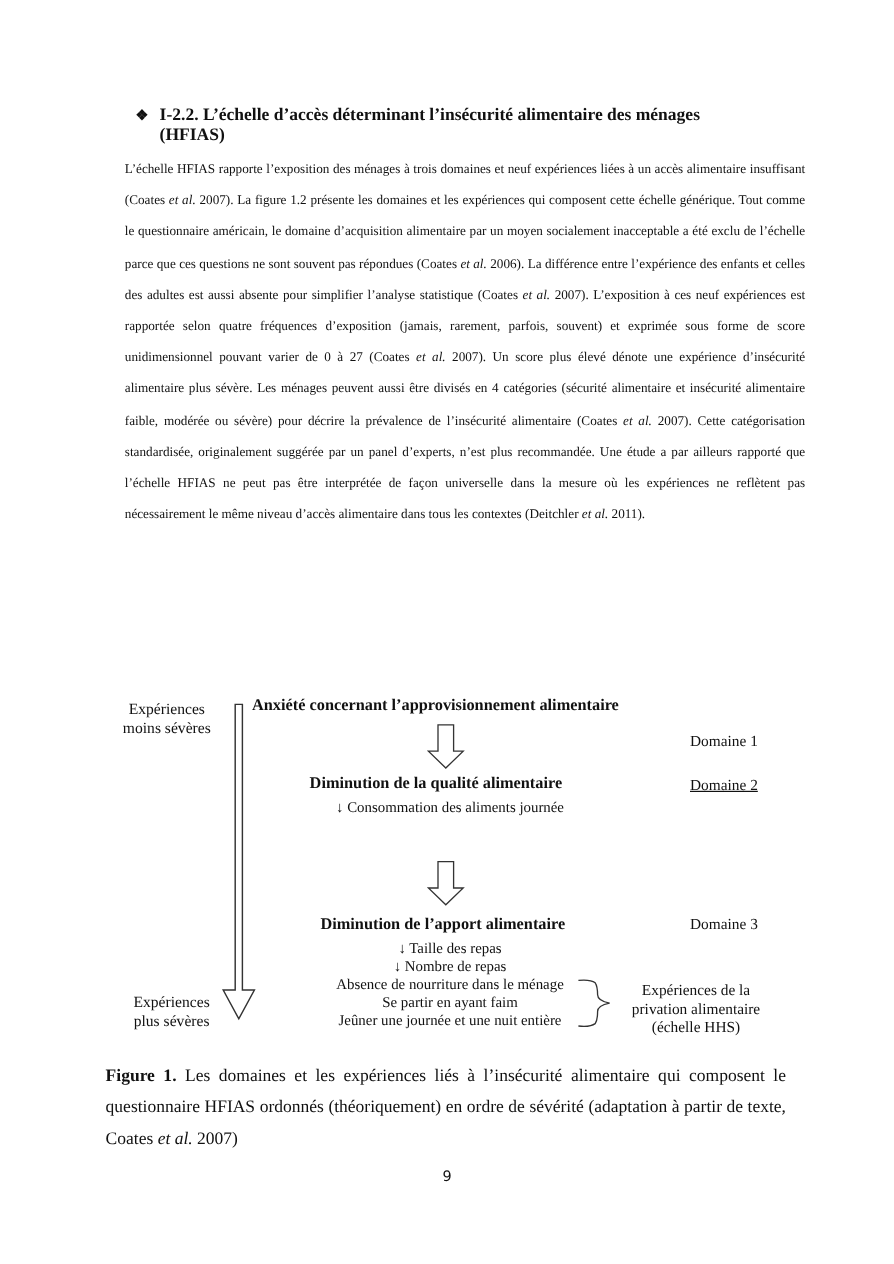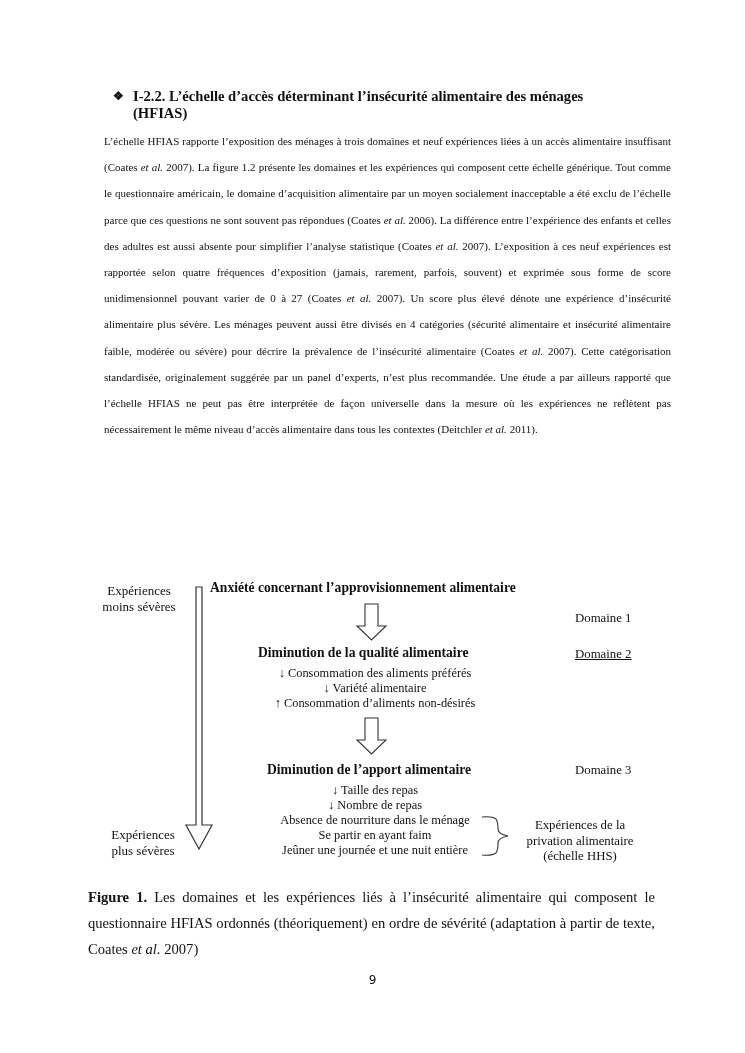--- a/index.html
+++ b/index.html
@@ -60,23 +60,21 @@
 
     <div class="dbold" style="left:120px; top:5px;">Anxiété concernant l’approvisionnement alimentaire</div>
     <div class="dom" style="left:485px; top:7px;margin-top:29px;">Domaine 1</div>
 
     <svg style="left:266px; top:29px;" width="34" height="40">
       <path d="M9,0 L22,0 L22,22 L30,22 L15.5,36 L1,22 L9,22 Z" fill="#fff" stroke="#333" stroke-width="1.1"></path>
     </svg>
 
     <div class="dbold" style="left:168px; top:70px;">Diminution de la qualité alimentaire</div>
     <div class="dom" style="left:485px; top:72px;text-decoration:underline;">Domaine 2</div>
-    <div class="dline" style="left:155px; top:91px; width:260px;">↓ Consommation des aliments préférés</div>
-    <div class="dline" style="left:155px; top:106px; width:260px;">↓ Variété alimentaire</div>
-    <div class="dline" style="left:155px; top:121px; width:260px;">↑ Consommation d’aliments non-désirés</div>
+    <div class="dline" style="left:155px; top:91px; width:260px;">↓ Consommation des aliments journée</div>
 
     <svg style="left:266px; top:143px;" width="34" height="40">
       <path d="M9,0 L22,0 L22,22 L30,22 L15.5,36 L1,22 L9,22 Z" fill="#fff" stroke="#333" stroke-width="1.1"></path>
     </svg>
 
     <div class="dbold" style="left:177px; top:187px;">Diminution de l’apport alimentaire</div>
     <div class="dom" style="left:485px; top:188px;">Domaine 3</div>
     <div class="dline" style="left:155px; top:208px; width:260px;">↓ Taille des repas</div>
     <div class="dline" style="left:155px; top:223px; width:260px;">↓ Nombre de repas</div>
     <div class="dline" style="left:155px; top:238px; width:260px;">Absence de nourriture dans le ménage</div>

